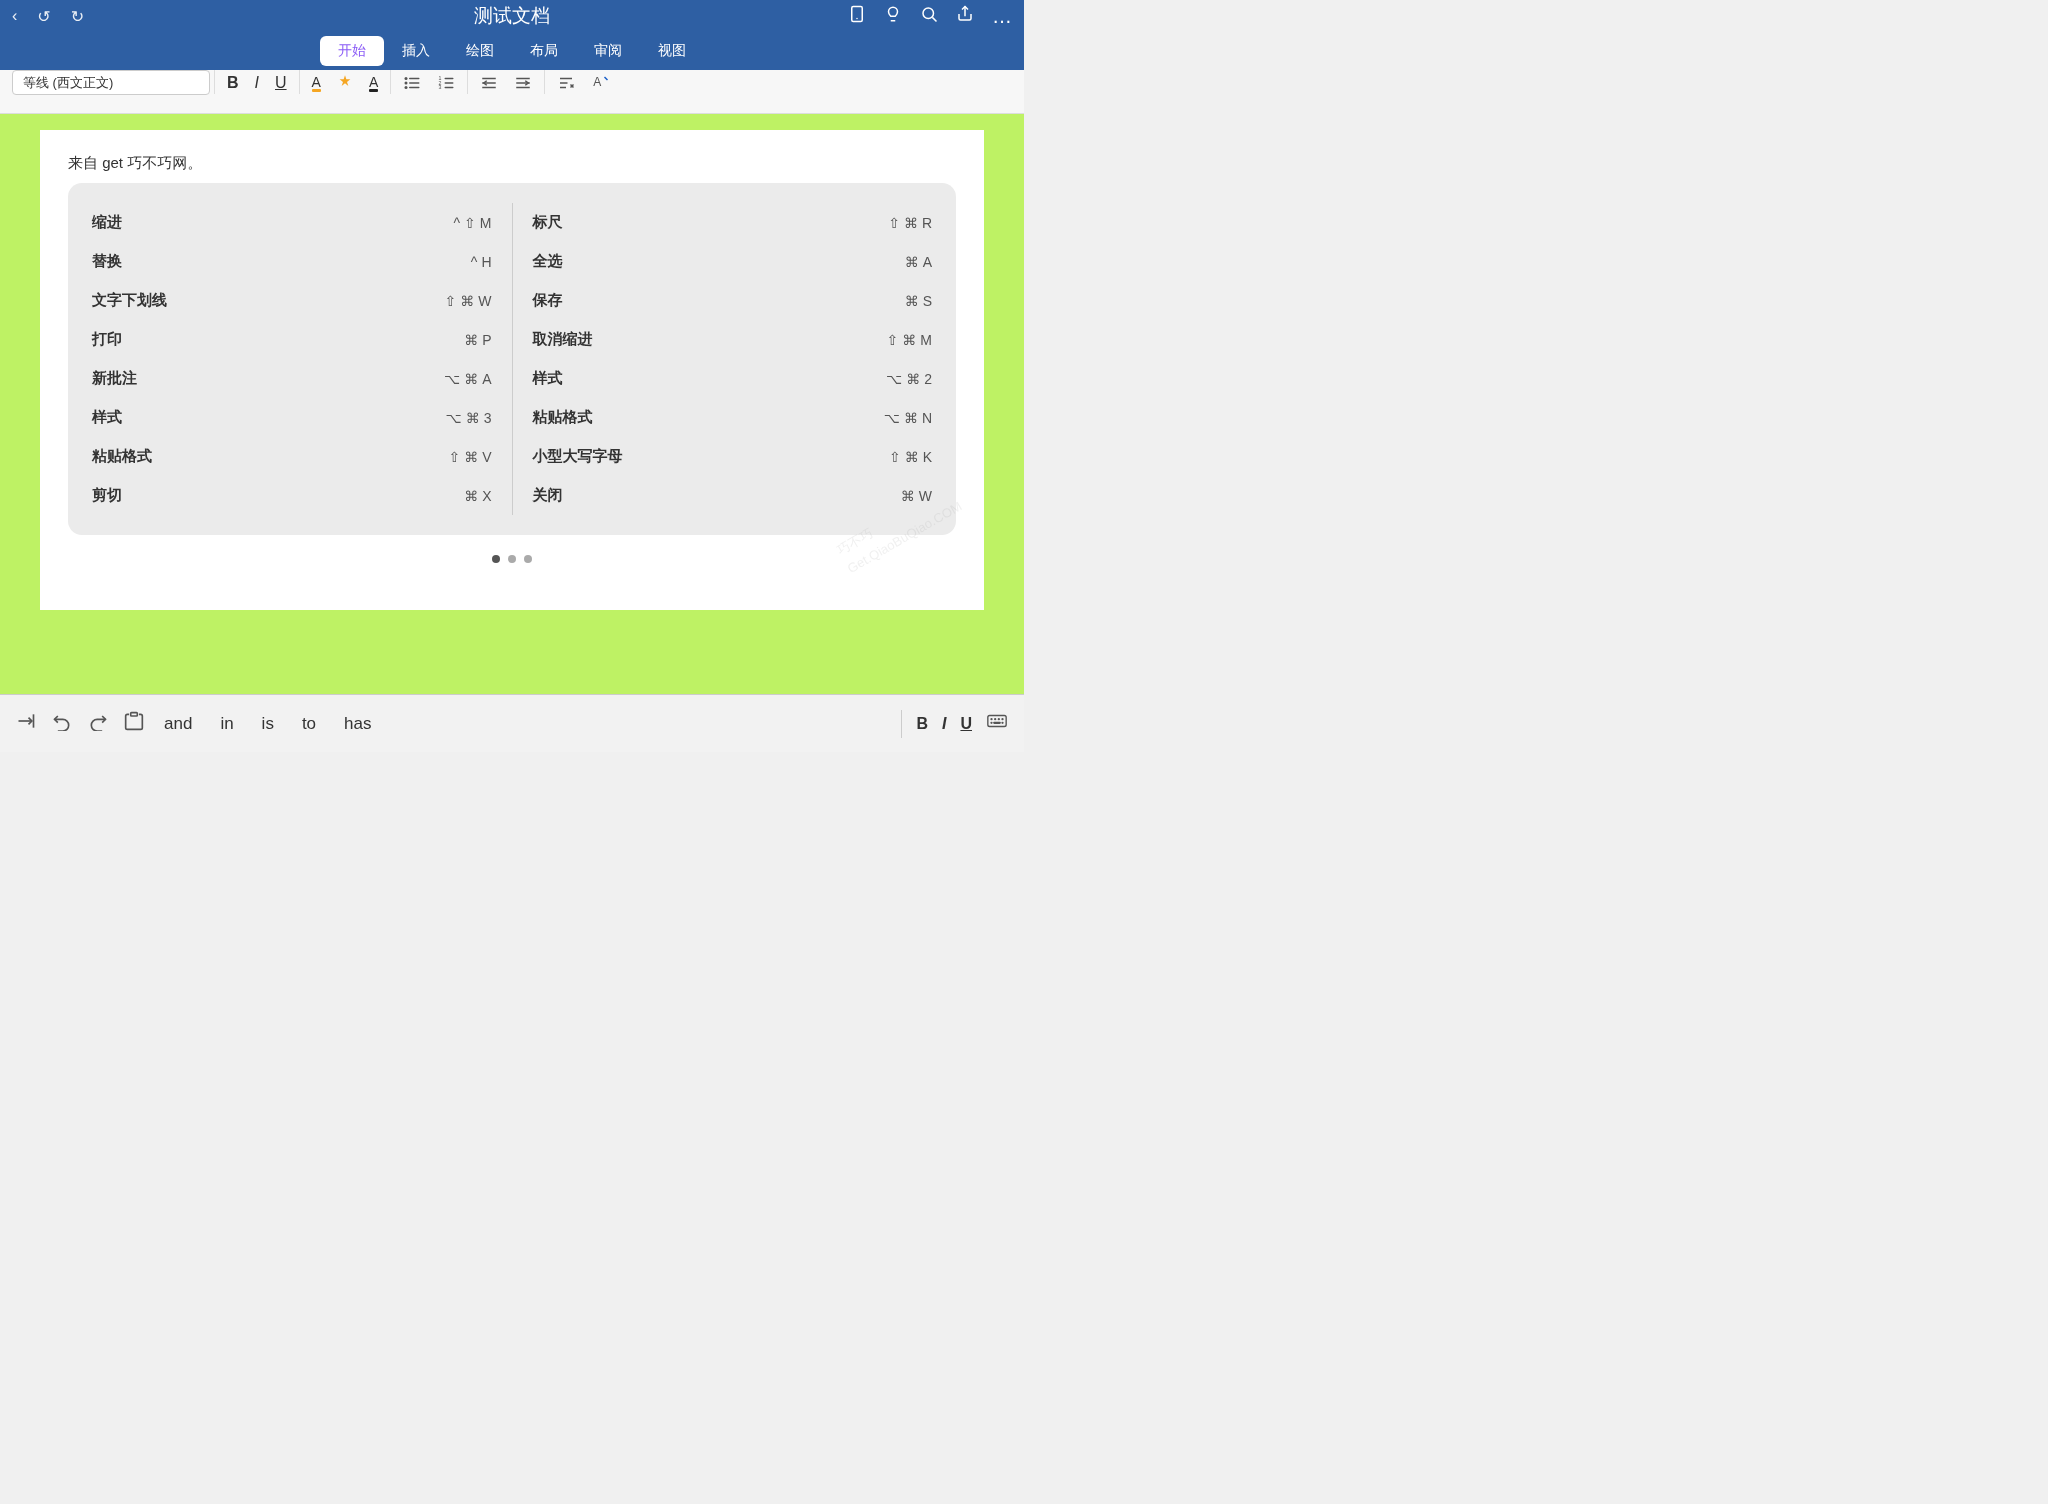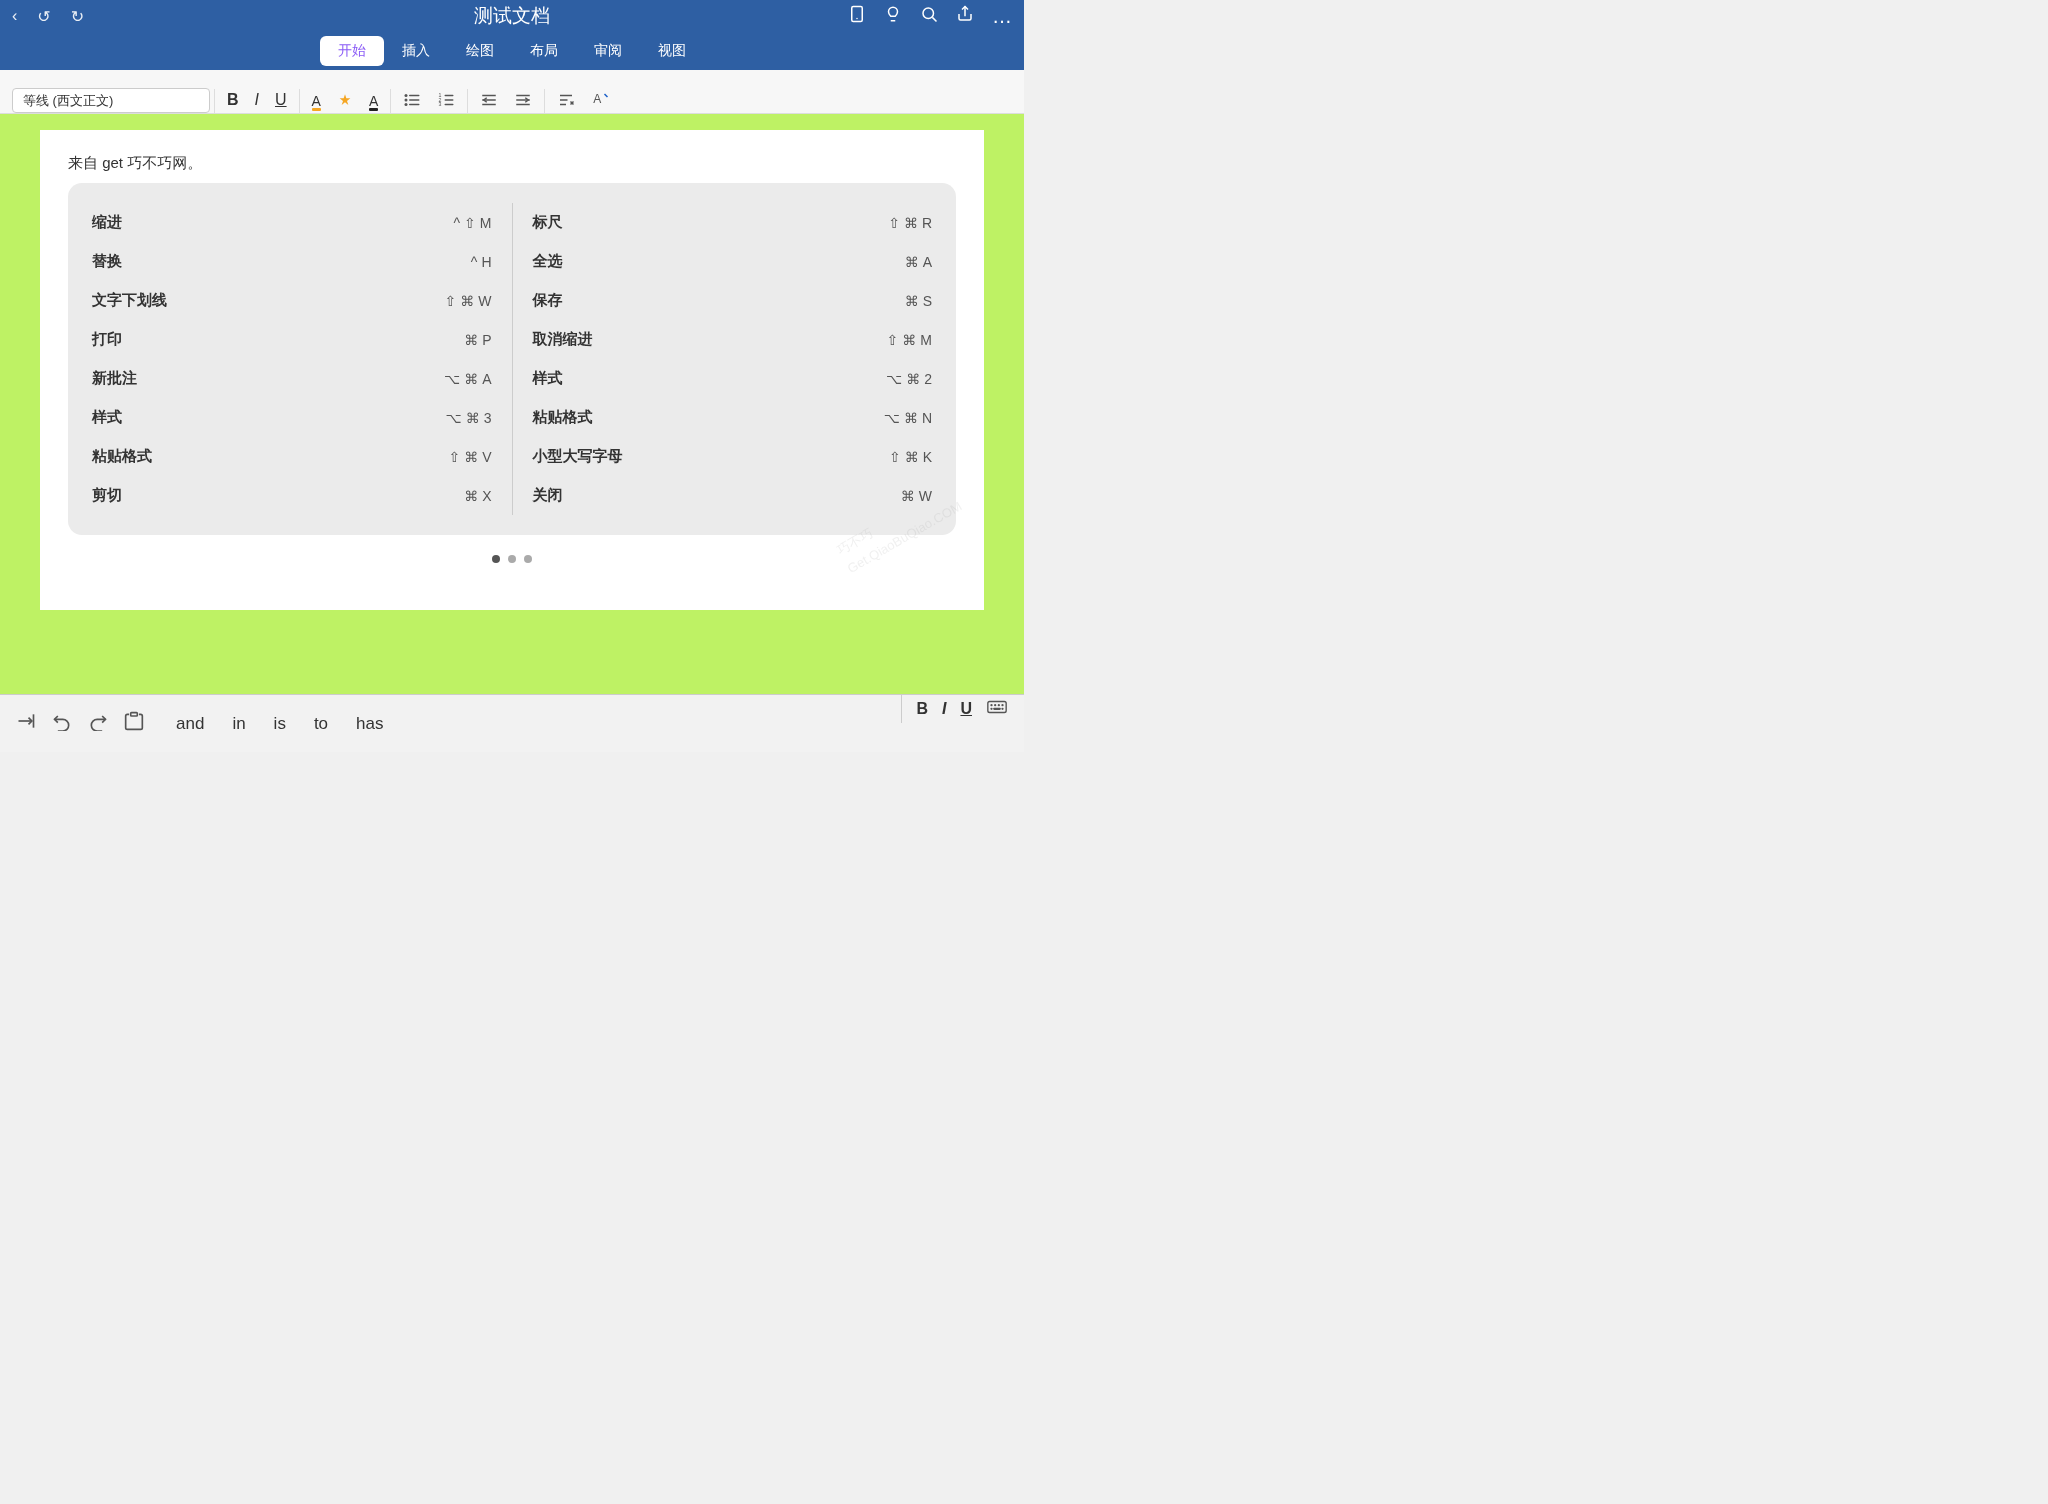--- a/index.html
+++ b/index.html
@@ -72,21 +72,21 @@
       color: #8b5cf6;
       font-weight: 500;
     }
 
     
     .toolbar {
       background: #f7f7f7;
       border-bottom: 1px solid #ddd;
       height: 44px;
       display: flex;
-      align-items: flex-end;
+      align-items: flex-start;
       padding: 0 12px;
       gap: 0;
     }
     .font-selector {
       background: white;
       border: 1px solid #ccc;
       border-radius: 4px;
       padding: 4px 10px;
       font-size: 13px;
       color: #333;
@@ -195,22 +195,23 @@
     .dot.active {
       background: #555;
     }
 
     
     .bottom-bar {
       background: #f2f2f2;
       border-top: 1px solid #ccc;
       height: 58px;
       display: flex;
+      align-items: center;
       padding: 0 16px;
-      gap: 12px;
+      gap: 0;
       position: relative;
     }
 
     .bottom-left {
       display: flex;
       align-items: center;
       gap: 16px;
     }
 
     .bottom-icon {

